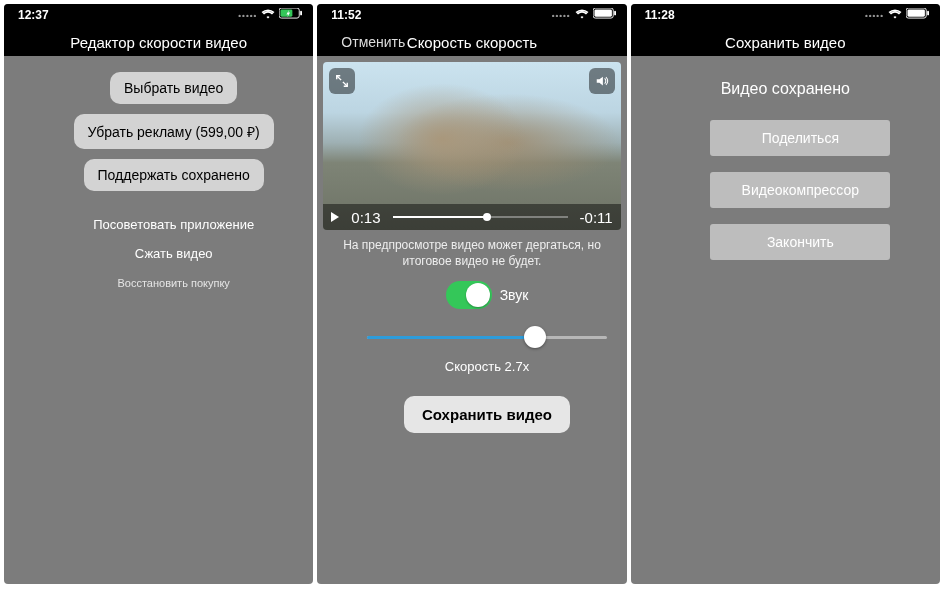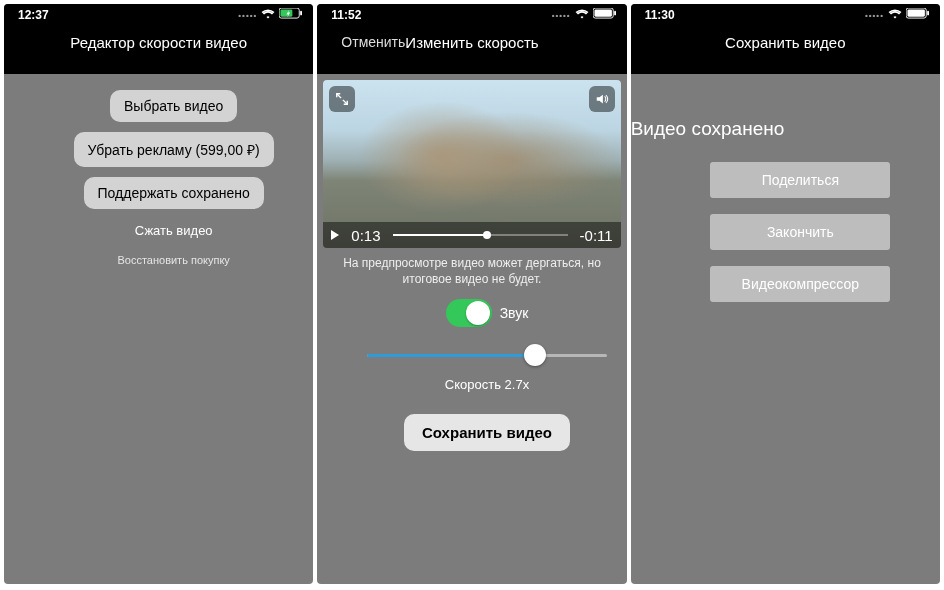--- a/index.html
+++ b/index.html
@@ -1,18 +1,18 @@
 <!DOCTYPE html>
 <html><head>
 <meta charset="utf-8">
 <style>
   html,body{margin:0;padding:0;background:#fff;font-family:-apple-system,Helvetica,Arial,sans-serif;}
   .wrap{display:flex;gap:4px;justify-content:center;padding:4px;}
   .phone{width:310px;height:580px;background:#7c7c7c;border-radius:4px;overflow:hidden;position:relative;color:#fff;}
-  .top{height:70px;background:#000;position:relative;text-align:center;}
+  .top{height:52px;background:#000;position:relative;text-align:center;}
   .status{display:flex;justify-content:space-between;align-items:center;font-size:12px;font-weight:600;padding:4px 10px 0 14px;}
   .status .right{display:flex;align-items:center;gap:4px;}
   .dots{letter-spacing:1px;opacity:.6;font-size:8px;}
   .wifi,.batt{display:inline-block;}
   .header{display:flex;align-items:center;justify-content:center;height:40px;position:relative;}
   .header .title{font-size:15px;font-weight:400;}
   .header .left-btn{position:absolute;left:24px;font-size:14px;color:#ddd;}
   .stack{display:flex;flex-direction:column;align-items:center;padding-top:16px;gap:10px;padding-left:30px;}
   .pill{background:#d3d3d3;color:#000;font-size:14px;font-weight:500;padding:8px 14px;border-radius:10px;display:inline-block;}
   .linkline{font-size:13px;color:#fff;margin-top:4px;font-weight:500;}
@@ -36,21 +36,21 @@
   .hint{font-size:12px;text-align:center;color:#eee;padding:8px 20px 2px;line-height:1.3;}
   .row{display:flex;align-items:center;gap:8px;margin-top:6px;justify-content:center;}
   .toggle{width:46px;height:28px;border-radius:14px;background:#34c759;position:relative;}
   .toggle .dot{position:absolute;right:2px;top:2px;width:24px;height:24px;border-radius:50%;background:#fff;box-shadow:0 1px 2px rgba(0,0,0,.3);}
   .slider{width:240px;height:24px;position:relative;margin-top:12px;}
   .rail{position:absolute;left:0;right:0;top:50%;height:3px;margin-top:-1.5px;background:rgba(255,255,255,.45);border-radius:2px;}
   .railfill{position:absolute;left:0;top:50%;height:3px;margin-top:-1.5px;background:#2d9cdb;border-radius:2px;width:70%;}
   .sknob{position:absolute;left:70%;top:50%;width:22px;height:22px;margin:-11px 0 0 -11px;border-radius:50%;background:#fff;box-shadow:0 1px 3px rgba(0,0,0,.4);}
   .savebtn{margin-top:18px;background:#e6e6e6;color:#000;font-weight:600;font-size:15px;padding:10px 18px;border-radius:10px;}
 
-  .centered-msg{font-size:19px;color:#fff;margin:44px 0 22px;}
+  .centered-msg{text-align:center;font-size:16px;color:#fff;margin:24px 0 22px;}
   .btn3{background:#bdbdbd;color:#fff;font-size:14px;font-weight:500;width:180px;text-align:center;padding:10px 0;border-radius:3px;}
 
   svg.batt{width:24px;height:11px;}
 </style>
 </head>
 <body>
 
 <div class="wrap">
 
   <div class="phone">
@@ -75,20 +75,21 @@
         </span>
       </div>
       <div class="header">
         <span class="title">Редактор скорости видео</span>
       </div>
     </div>
     <div class="stack">
       <div class="pill">Выбрать видео</div>
       <div class="pill">Убрать рекламу (599,00 ₽)</div>
       <div class="pill">Поддержать сохранено</div>
+      <div class="linkline" style="margin-top:16px">Посоветовать приложение</div>
       <div class="linkline">Сжать видео</div>
       <div class="linkline small">Восстановить покупку</div>
     </div>
   </div>
 
   <div class="phone">
     <div class="top">
       <div class="status">
         <span>11:52</span>
         <span class="right">
@@ -102,21 +103,21 @@
             <svg class="batt" viewBox="0 0 26 12">
                 <rect x="0" y="0" width="22" height="11" rx="2.5" fill="none" stroke="#fff" stroke-width="1"></rect>
                 <rect x="23" y="3" width="2" height="5" rx="1" fill="#fff"></rect>
                 <rect x="1.5" y="1.5" width="19" height="8" rx="1.5" fill="#fff"></rect>
               </svg>
           </span>
         </span>
       </div>
       <div class="header">
         <span class="left-btn">Отменить</span>
-        <span class="title">Изменить скорость</span>
+        <span class="title">Скорость скорость</span>
       </div>
     </div>
 
     <div class="video">
       <div class="chip left">
         <svg viewBox="0 0 16 16">
             <path d="M2 6V2h4M14 10v4h-4" stroke="#fff" stroke-width="1.6" fill="none"></path>
             <path d="M2 2l5 5M14 14l-5-5" stroke="#fff" stroke-width="1.6"></path>
           </svg>
       </div>
@@ -152,21 +153,21 @@
           <div class="sknob"></div>
       </div>
       <div style="font-size:13px;margin-top:6px">Скорость 2.7x</div>
       <div class="savebtn">Сохранить видео</div>
     </div>
   </div>
 
   <div class="phone">
     <div class="top">
       <div class="status">
-        <span>11:30</span>
+        <span>11:28</span>
         <span class="right">
           <span class="dots">•••••</span>
           <span>
             <svg width="14" height="10" viewBox="0 0 14 10">
                 <path fill="#fff" d="M7 9.5L8.5 8a2.1 2.1 0 00-3 0L7 9.5zM3 5.5a5.7 5.7 0 018 0l1.3-1.3a7.5 7.5 0 00-10.6 0L3 5.5zM.5 3A10.6 10.6 0 017 .5 10.6 10.6 0 0113.5 3l-1.3 1.3A8.8 8.8 0 007 2a8.8 8.8 0 00-5.2 2.3L.5 3z"></path>
               </svg>
           </span>
           <span>
             <svg class="batt" viewBox="0 0 26 12">
                 <rect x="0" y="0" width="22" height="11" rx="2.5" fill="none" stroke="#fff" stroke-width="1"></rect>
@@ -176,18 +177,18 @@
           </span>
         </span>
       </div>
       <div class="header">
         <span class="title">Сохранить видео</span>
       </div>
     </div>
     <div class="centered-msg">Видео сохранено</div>
     <div class="stack" style="gap:16px;padding-top:0">
       <div class="btn3">Поделиться</div>
+      <div class="btn3">Видеокомпрессор</div>
       <div class="btn3">Закончить</div>
-      <div class="btn3">Видеокомпрессор</div>
     </div>
   </div>
 
 </div>
 
 </body></html>

